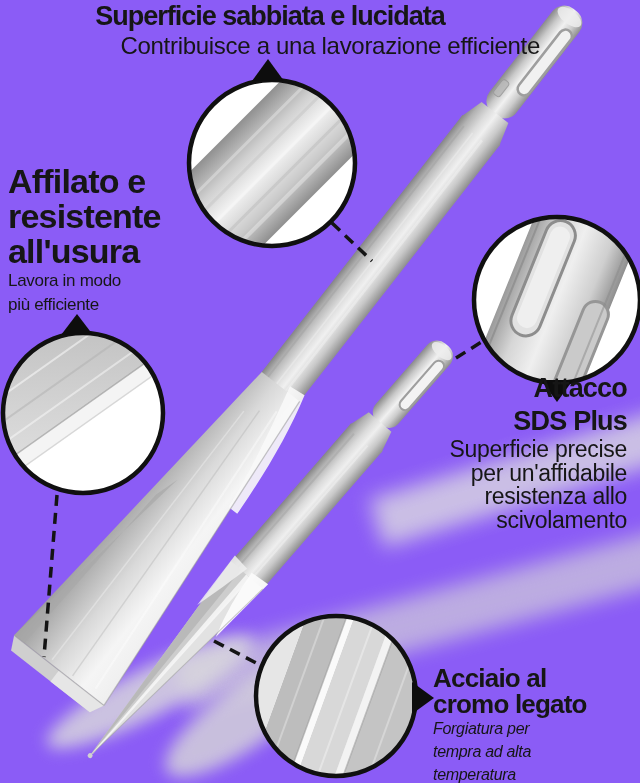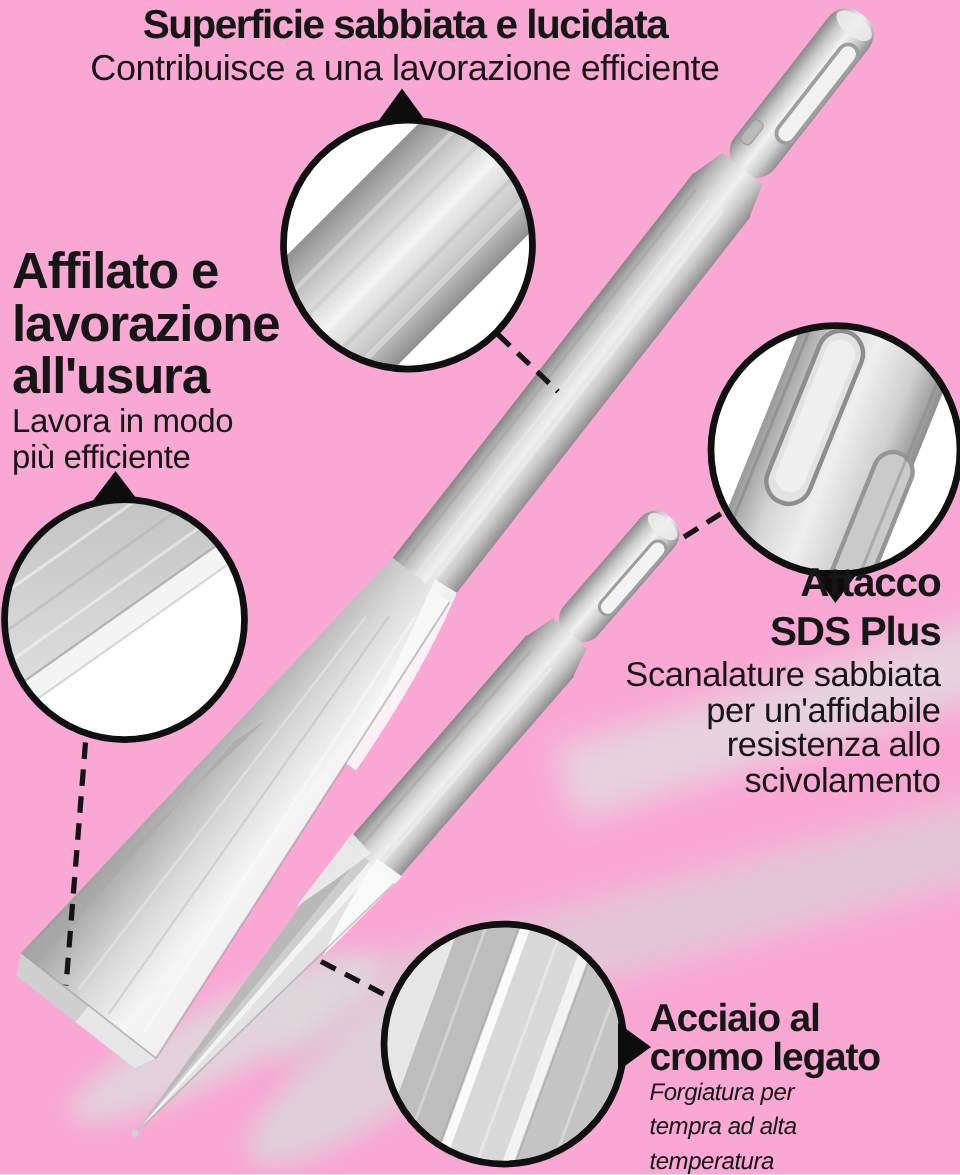--- a/index.html
+++ b/index.html
@@ -1,27 +1,27 @@
 <!DOCTYPE html>
 <html><head>
 <meta charset="utf-8">
 <style>
   html,body{margin:0;padding:0;background:#ffffff;}
-  .stage{position:relative;width:640px;height:783px;background:#f9a8d4;overflow:hidden;
+  .stage{position:relative;width:640px;height:783px;background:#8b5cf6;overflow:hidden;
          font-family:"Liberation Sans","DejaVu Sans",sans-serif;color:#161616;}
   .stage svg{position:absolute;left:0;top:0;}
   .txt{position:absolute;white-space:nowrap;}
   .h1{font-weight:700;letter-spacing:-0.8px;}
   .p{font-weight:400;letter-spacing:-0.3px;}
   .t-top{left:0;top:1px;width:540px;text-align:center;}
   .t-top .h1{font-size:27px;line-height:31px;letter-spacing:-1px;}
-  .t-top .p{font-size:24px;line-height:28px;}
+  .t-top .p{font-size:24px;line-height:28px;text-align:right;}
   .t-left{left:8px;top:164px;text-align:left;}
   .t-left .h1{font-size:34px;line-height:35px;}
-  .t-left .p{font-size:22px;line-height:24px;}
+  .t-left .p{font-size:17px;line-height:24px;}
   .t-left .p:first-of-type{margin-top:5px;}
   .t-right{right:13px;top:372px;text-align:right;}
   .t-right .h1{font-size:27px;line-height:33px;}
   .t-right .p{font-size:23px;line-height:23.5px;}
   .t-right .p:first-of-type{margin-top:5px;}
   .t-br{left:433px;top:665px;text-align:left;}
   .t-br .h1{font-size:26px;line-height:26px;}
   .t-br .p{font-size:16px;line-height:23px;font-style:italic;}
   .t-br .p:first-of-type{margin-top:6px;}
 </style>
@@ -248,30 +248,30 @@
   </g>
 </svg>
 
   <div class="txt t-top">
     <div class="h1">Superficie sabbiata e lucidata</div>
     <div class="p">Contribuisce a una lavorazione efficiente</div>
   </div>
 
   <div class="txt t-left">
     <div class="h1">Affilato e</div>
-    <div class="h1">lavorazione</div>
+    <div class="h1">resistente</div>
     <div class="h1">all'usura</div>
     <div class="p">Lavora in modo</div>
     <div class="p">più efficiente</div>
   </div>
 
   <div class="txt t-right">
     <div class="h1">Attacco</div>
     <div class="h1">SDS Plus</div>
-    <div class="p">Scanalature sabbiata</div>
+    <div class="p">Superficie precise</div>
     <div class="p">per un'affidabile</div>
     <div class="p">resistenza allo</div>
     <div class="p">scivolamento</div>
   </div>
 
   <div class="txt t-br">
     <div class="h1">Acciaio al</div>
     <div class="h1">cromo legato</div>
     <div class="p">Forgiatura per</div>
     <div class="p">tempra ad alta</div>

